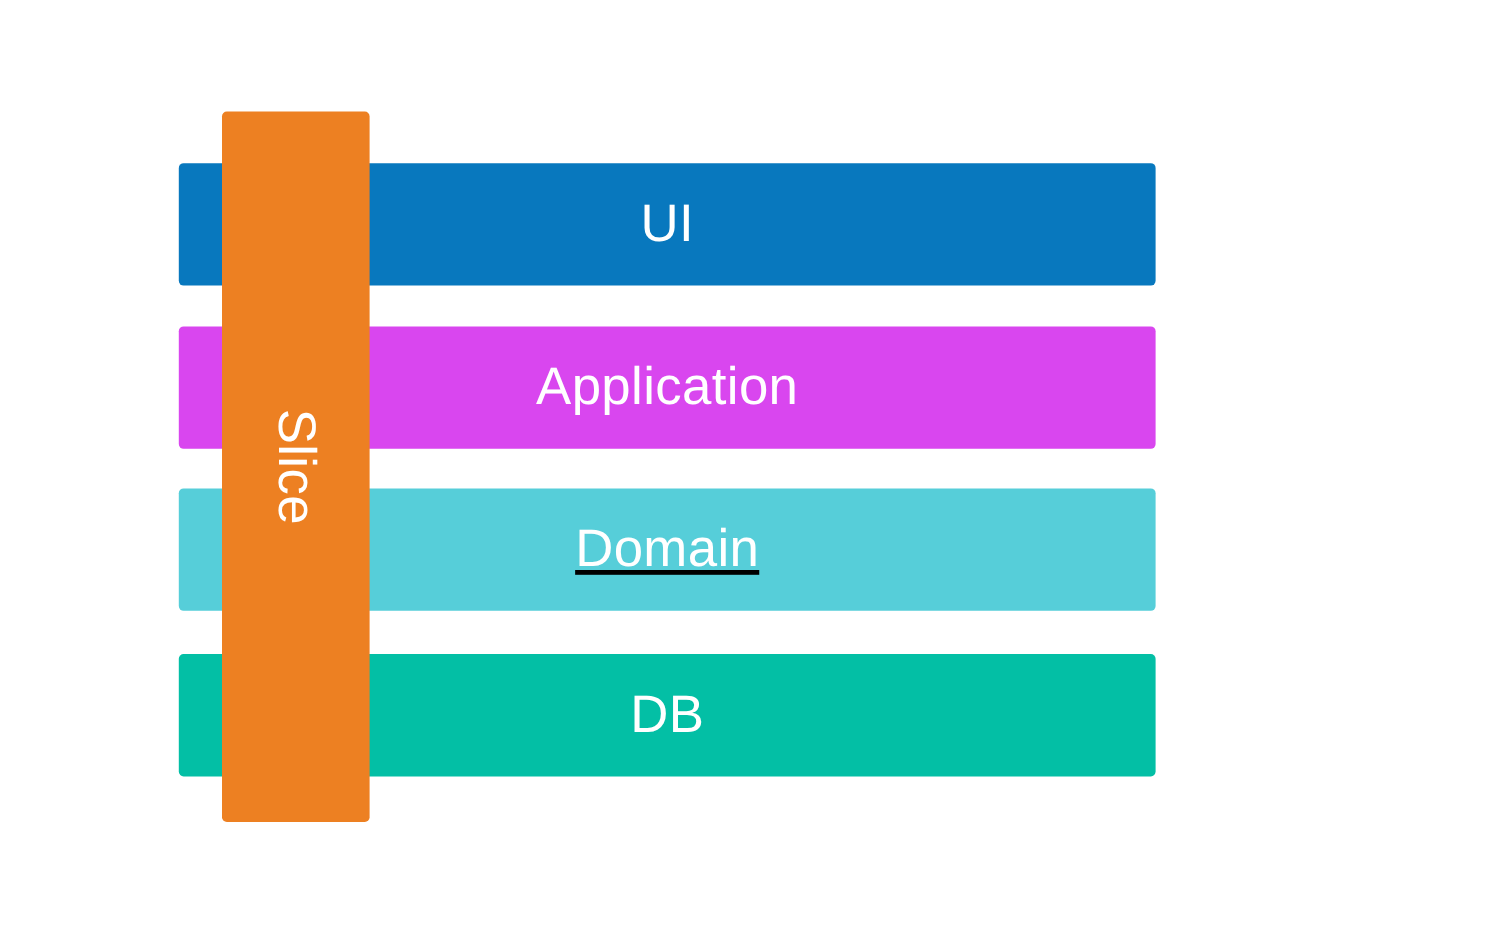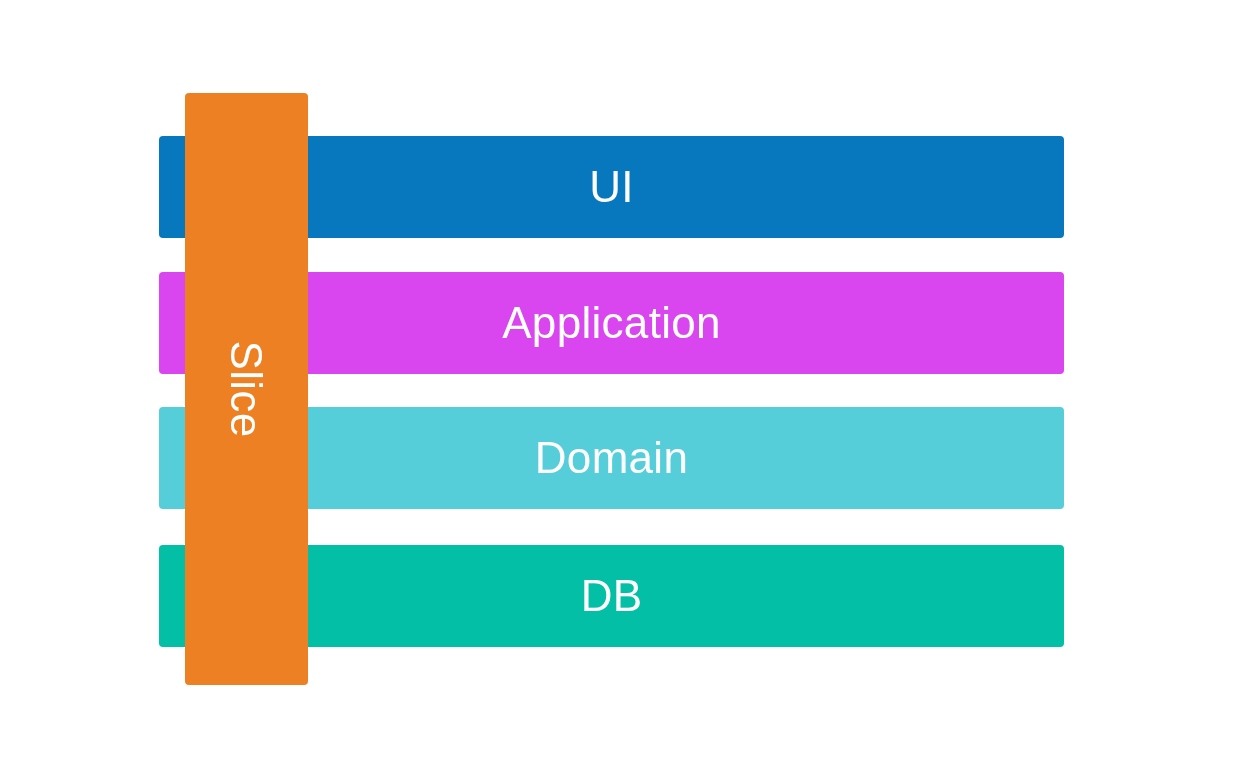--- a/index.html
+++ b/index.html
@@ -16,22 +16,22 @@
     position: relative;
     width: 1250px;
     height: 781px;
     background: #ffffff;
     overflow: hidden;
   }
 
   
   .layer-bar {
     position: absolute;
-    left: 159px;
-    width: 905px;
+    left: 149px;
+    width: 814px;
     height: 102px;
     border-radius: 4px;
     display: flex;
     align-items: center;
     justify-content: center;
     box-sizing: border-box;
   }
 
   .layer-bar .layer-label {
     color: #ffffff;
@@ -82,21 +82,21 @@
 <div id="diagram-canvas" style="background-color: rgb(255, 255, 255);">
 
   <div class="layer-bar" id="layer-ui" style="background-color: rgb(8, 120, 190);">
     <span class="layer-label">UI</span>
   </div>
 
   <div class="layer-bar" id="layer-application" style="background-color: #d946ef;">
     <span class="layer-label">Application</span>
   </div>
 
-  <div class="layer-bar" id="layer-domain" style="background-color: rgb(86, 206, 217);">
+  <div class="layer-bar" id="layer-domain" style="background-color: rgb(86, 206, 217); text-decoration: underline;">
     <span class="layer-label">Domain</span>
   </div>
 
   <div class="layer-bar" id="layer-db" style="background-color: rgb(3, 191, 165);">
     <span class="layer-label">DB</span>
   </div>
 
   <div id="slice-column" style="background-color: rgb(237, 128, 34);">
     <span class="slice-label">Slice</span>
   </div>

